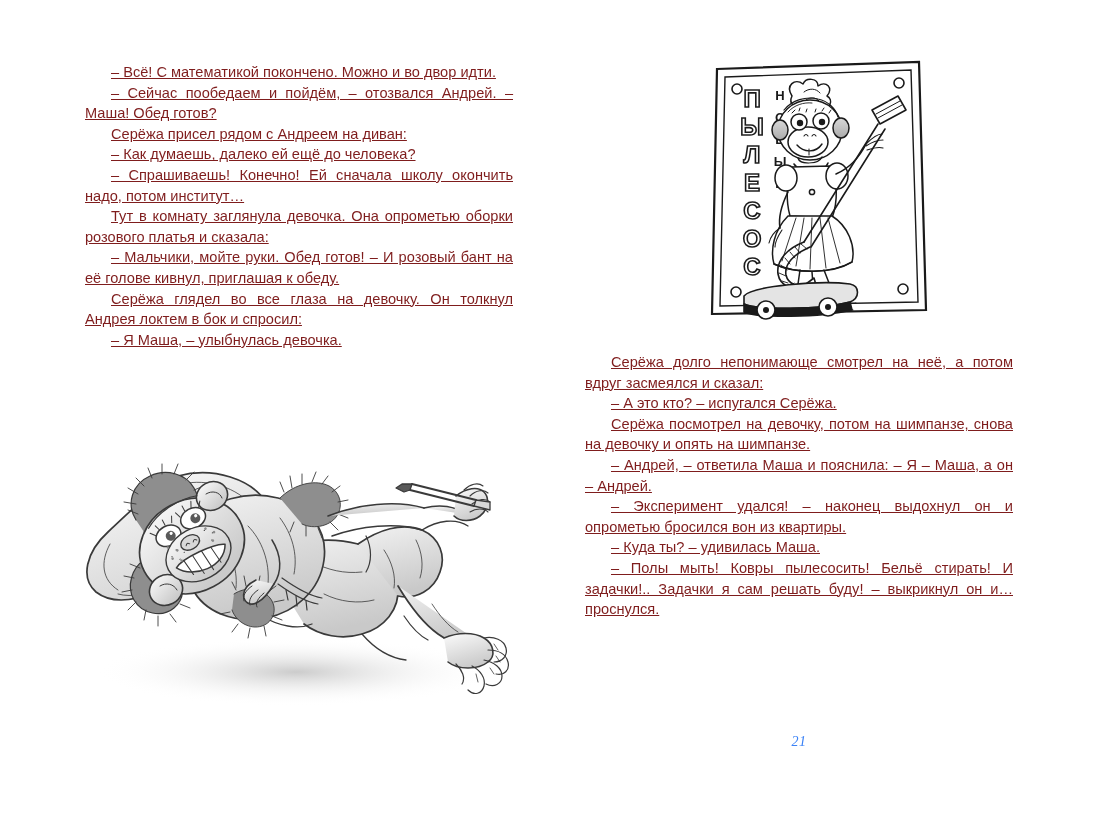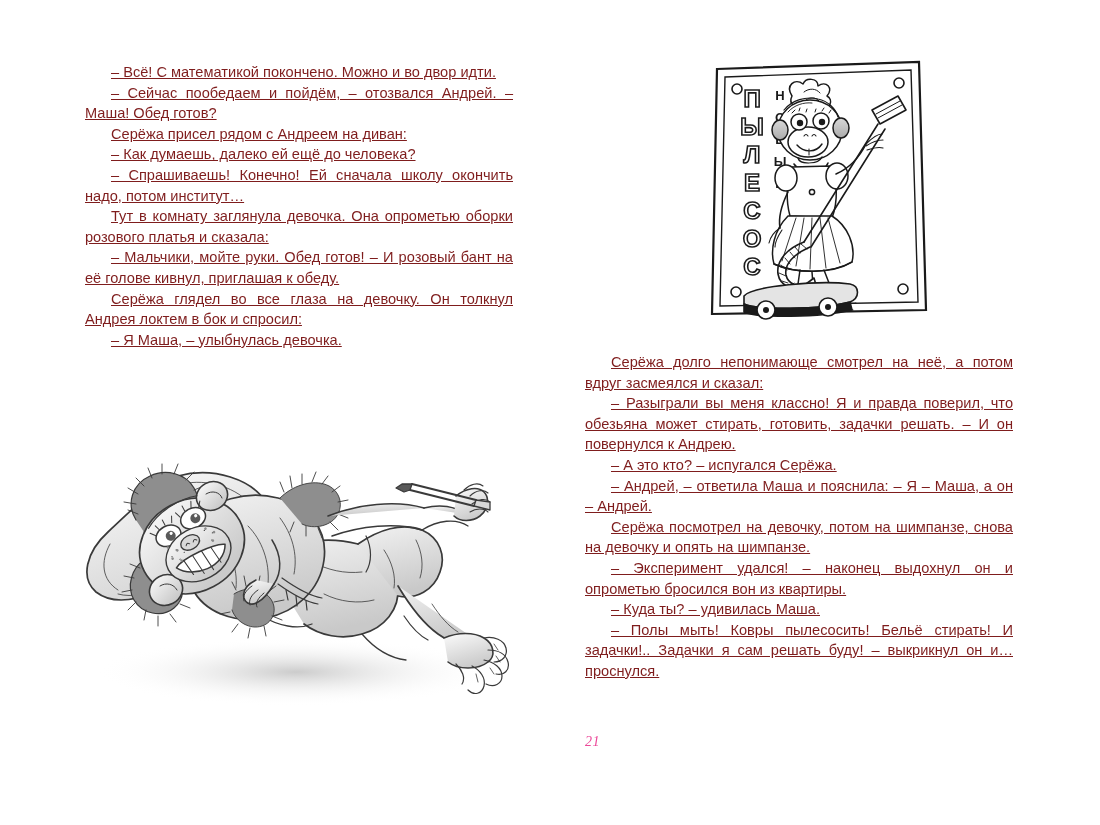--- a/index.html
+++ b/index.html
@@ -40,24 +40,25 @@
     margin: 0;
     text-indent: 26px;
   }
 
   
   .folio {
     position: absolute;
     left: 585px;
     top: 734px;
     width: 428px;
+    text-align: center;
     font-family: "Liberation Serif", serif;
     font-style: italic;
     font-size: 14px;
-    color: #ec4899;
+    color: #3b82f6;
     letter-spacing: 0.5px;
   }
 
   
   .figure {
     position: absolute;
   }
   .fig-poster { left: 700px; top: 52px;  width: 234px; height: 272px; }
   .fig-chimp  { left: 66px;  top: 444px; width: 452px; height: 290px; }
   .figure svg { display: block; width: 100%; height: 100%; }
@@ -74,24 +75,23 @@
     <p>– Как думаешь, далеко ей ещё до человека?</p>
     <p>– Спрашиваешь! Конечно! Ей сначала школу окончить надо, потом институт…</p>
     <p>Тут в комнату заглянула девочка. Она опрометью оборки розового платья и сказала:</p>
     <p>– Мальчики, мойте руки. Обед готов! – И розовый бант на её голове кивнул, приглашая к обеду.</p>
     <p>Серёжа глядел во все глаза на девочку. Он толкнул Андрея локтем в бок и спросил:</p>
     <p>– Я Маша, – улыбнулась девочка.</p>
   </div>
 
   <div class="col col-right">
     <p>Серёжа долго непонимающе смотрел на неё, а потом вдруг засмеялся и сказал:</p>
-    <p>– Разыграли вы меня классно! Я и правда поверил, что обезьяна может стирать, готовить, задачки решать. – И он повернулся к Андрею.</p>
     <p>– А это кто? – испугался Серёжа.</p>
+    <p>Серёжа посмотрел на девочку, потом на шимпанзе, снова на девочку и опять на шимпанзе.</p>
     <p>– Андрей, – ответила Маша и пояснила: – Я – Маша, а он – Андрей.</p>
-    <p>Серёжа посмотрел на девочку, потом на шимпанзе, снова на девочку и опять на шимпанзе.</p>
     <p>– Эксперимент удался! – наконец выдохнул он и опрометью бросился вон из квартиры.</p>
     <p>– Куда ты? – удивилась Маша.</p>
     <p>– Полы мыть! Ковры пылесосить! Бельё стирать! И задачки!.. Задачки я сам решать буду! – выкрикнул он и… проснулся.</p>
   </div>
 
   <div class="folio">21</div>
 
   <div class="figure fig-poster">
     <svg viewBox="0 0 234 272" xmlns="http://www.w3.org/2000/svg">
       <defs>

